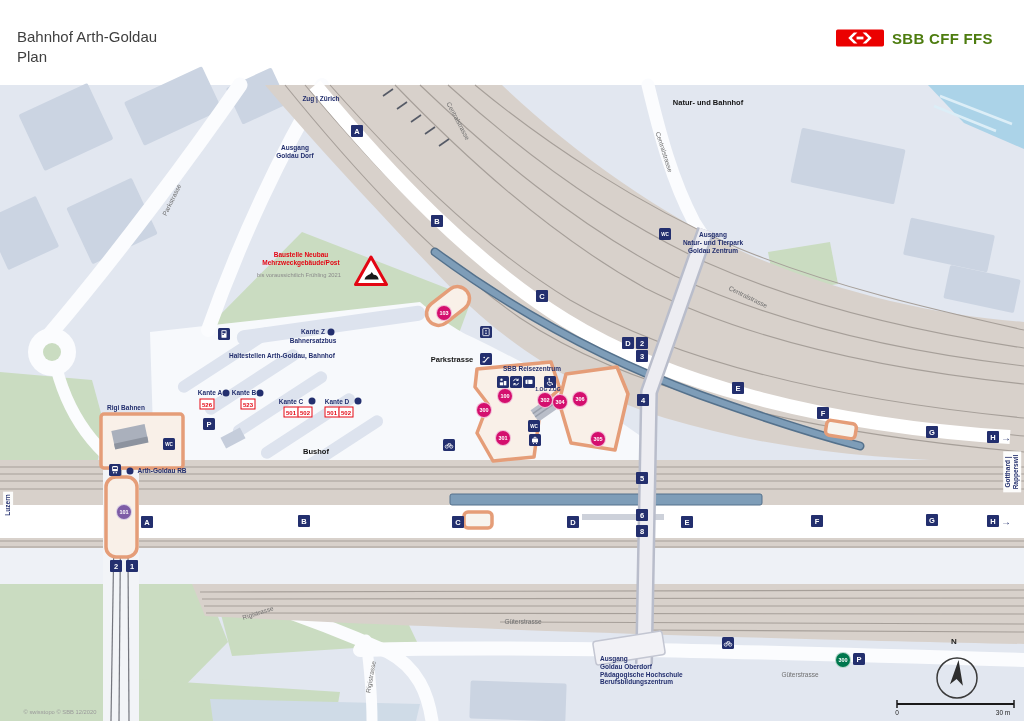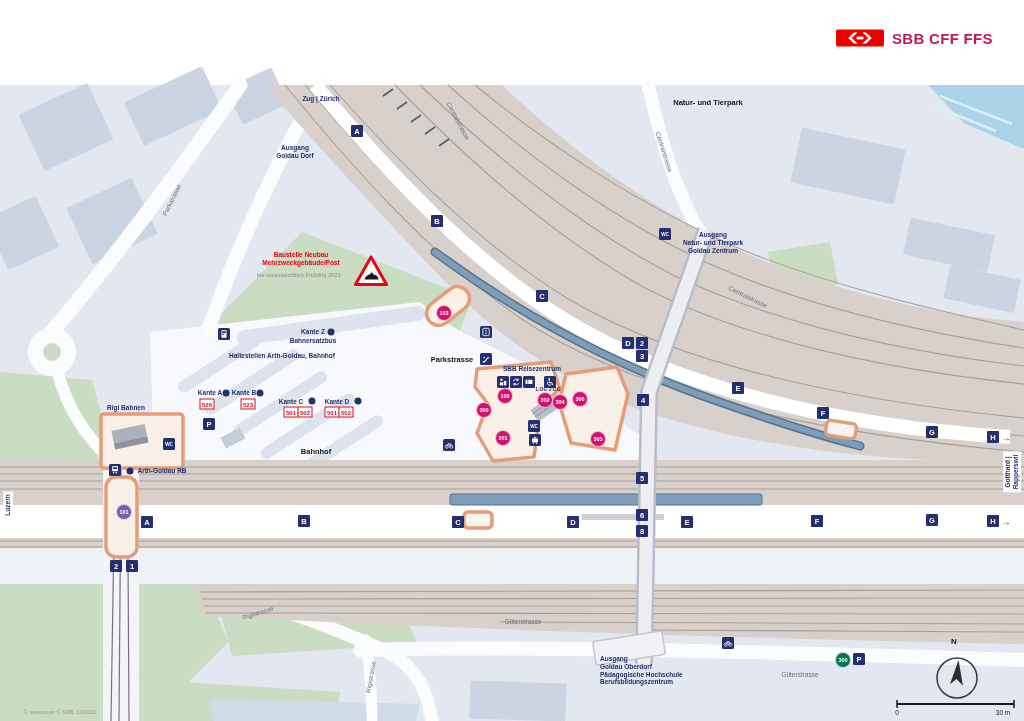--- a/index.html
+++ b/index.html
@@ -2,21 +2,21 @@
 <html><head>
 <meta charset="utf-8">
 <style>
   html,body{margin:0;padding:0;background:#888;}
   #stage{position:relative;width:1024px;height:721px;background:#ffffff;overflow:hidden;
          font-family:"Liberation Sans",sans-serif;}
   #basemap{position:absolute;left:0;top:0;}
   
   .hdr-title{position:absolute;left:17px;top:27px;font-size:15px;line-height:20px;color:#3f3f3f;white-space:pre-line;}
   .logo{position:absolute;left:836px;top:29px;display:flex;align-items:center;}
-  .logo-text{font-size:15px;font-weight:bold;color:#be185d;margin-left:8px;letter-spacing:.3px;}
+  .logo-text{font-size:15px;font-weight:bold;color:#4d7c0f;margin-left:8px;letter-spacing:.3px;}
   
   .ml{position:absolute;white-space:pre-line;text-align:center;line-height:1.2;transform:translate(-50%,-50%);}
   .ml.left{text-align:left;}
   .c-navy{color:#232f6e;font-weight:bold;font-size:6.5px;}
   .c-black{color:#141414;font-weight:bold;font-size:7.5px;}
   .c-street{color:#6f6f6f;font-size:6.5px;}
   .c-red{color:#e30613;font-weight:bold;font-size:6.5px;}
   .c-gsm{color:#8b8b8b;font-size:5.8px;}
   .c-tiny{color:#232f6e;font-weight:bold;font-size:5px;}
   .c-edge{color:#232f6e;font-weight:bold;font-size:6.5px;background:rgba(255,255,255,.92);padding:1px 3px;}
@@ -174,52 +174,53 @@
       <rect x="533" y="402" width="24" height="14" fill="#b9bec9"></rect>
       <path d="M533,406 h24 M533,410 h24" stroke="#9aa0ac" stroke-width="1.5"></path>
     </g>
 
     <circle cx="957" cy="678" r="20" fill="none" stroke="#3a3a3a" stroke-width="1.5"></circle>
     <path d="M957,660 L964,685 L957,679 L951,685 Z" fill="#2e2e2e" transform="rotate(6 957 675)"></path>
     <path d="M897,704 h117" stroke="#1a1a1a" stroke-width="2"></path>
     <path d="M897,700 v8 M1014,700 v8" stroke="#1a1a1a" stroke-width="1.5"></path>
   </svg>
 
+  <div class="hdr-title"><span>Bahnhof Arth-Goldau</span><br><span>Plan</span></div>
 
   <div class="logo">
     <svg width="48" height="18" viewBox="0 0 56 20">
       <rect x="0" y="0" width="56" height="20" rx="2" fill="#eb0000"></rect>
       <rect x="24" y="8.4" width="8" height="3.2" fill="#fff"></rect>
       <path d="M25,3.5 h-4.2 l-6.5,6.5 6.5,6.5 h4.2 l-6.5,-6.5 z" fill="#fff"></path>
       <path d="M31,3.5 h4.2 l6.5,6.5 -6.5,6.5 h-4.2 l6.5,-6.5 z" fill="#fff"></path>
     </svg>
     <span class="logo-text">SBB CFF FFS</span>
   </div>
 
   <div id="overlay"></div>
 <div class="ml c-navy" style="left: 321px; top: 99px; transform: translate(-50%, -50%);">Zug | Zürich</div>
     <div class="ml c-navy" style="left: 295px; top: 152px; transform: translate(-50%, -50%);">Ausgang
 Goldau Dorf</div>
-    <div class="ml c-black" style="left: 708px; top: 102px; transform: translate(-50%, -50%);">Natur- und Tierpark</div>
+    <div class="ml c-black" style="left: 708px; top: 102px; transform: translate(-50%, -50%);">Natur- und Bahnhof</div>
     <div class="ml c-navy" style="left: 713px; top: 243px; transform: translate(-50%, -50%);">Ausgang
 Natur- und Tierpark
 Goldau Zentrum</div>
     <div class="ml c-red" style="left: 301px; top: 259px; transform: translate(-50%, -50%);">Baustelle Neubau
 Mehrzweckgebäude/Post</div>
     <div class="ml c-gsm" style="left: 299px; top: 275px; transform: translate(-50%, -50%);">bis voraussichtlich Frühling 2021</div>
     <div class="ml c-navy" style="left: 313px; top: 332px; transform: translate(-50%, -50%);">Kante Z</div>
     <div class="ml c-navy" style="left: 313px; top: 341px; transform: translate(-50%, -50%);">Bahnersatzbus</div>
     <div class="ml c-navy" style="left: 282px; top: 356px; transform: translate(-50%, -50%);">Haltestellen Arth-Goldau, Bahnhof</div>
     <div class="ml c-navy" style="left: 210px; top: 393px; transform: translate(-50%, -50%);">Kante A</div>
     <div class="ml c-navy" style="left: 244px; top: 393px; transform: translate(-50%, -50%);">Kante B</div>
     <div class="ml c-navy" style="left: 291px; top: 402px; transform: translate(-50%, -50%);">Kante C</div>
     <div class="ml c-navy" style="left: 337px; top: 402px; transform: translate(-50%, -50%);">Kante D</div>
     <div class="ml c-navy" style="left: 126px; top: 408px; transform: translate(-50%, -50%);">Rigi Bahnen</div>
     <div class="ml c-navy" style="left: 162px; top: 471px; transform: translate(-50%, -50%);">Arth-Goldau RB</div>
-    <div class="ml c-black" style="left: 316px; top: 451px; transform: translate(-50%, -50%);">Bahnhof</div>
+    <div class="ml c-black" style="left: 316px; top: 451px; transform: translate(-50%, -50%);">Bushof</div>
     <div class="ml c-black" style="left: 452px; top: 359px; transform: translate(-50%, -50%);">Parkstrasse</div>
     <div class="ml c-navy" style="left: 532px; top: 369px; transform: translate(-50%, -50%);">SBB Reisezentrum</div>
     <div class="ml c-tiny" style="left: 548px; top: 389px; transform: translate(-50%, -50%);">1.OG  2.OG</div>
     <div class="ml c-navy left" style="left: 600px; top: 671px; transform: translate(0px, -50%);">Ausgang
 Goldau Oberdorf
 Pädagogische Hochschule
 Berufsbildungszentrum</div>
     <div class="ml c-street" style="left: 172px; top: 200px; transform: translate(-50%, -50%) rotate(-64deg);">Parkstrasse</div>
     <div class="ml c-street" style="left: 458px; top: 121px; transform: translate(-50%, -50%) rotate(62deg);">Centralstrasse</div>
     <div class="ml c-street" style="left: 664px; top: 152px; transform: translate(-50%, -50%) rotate(72deg);">Centralstrasse</div>

